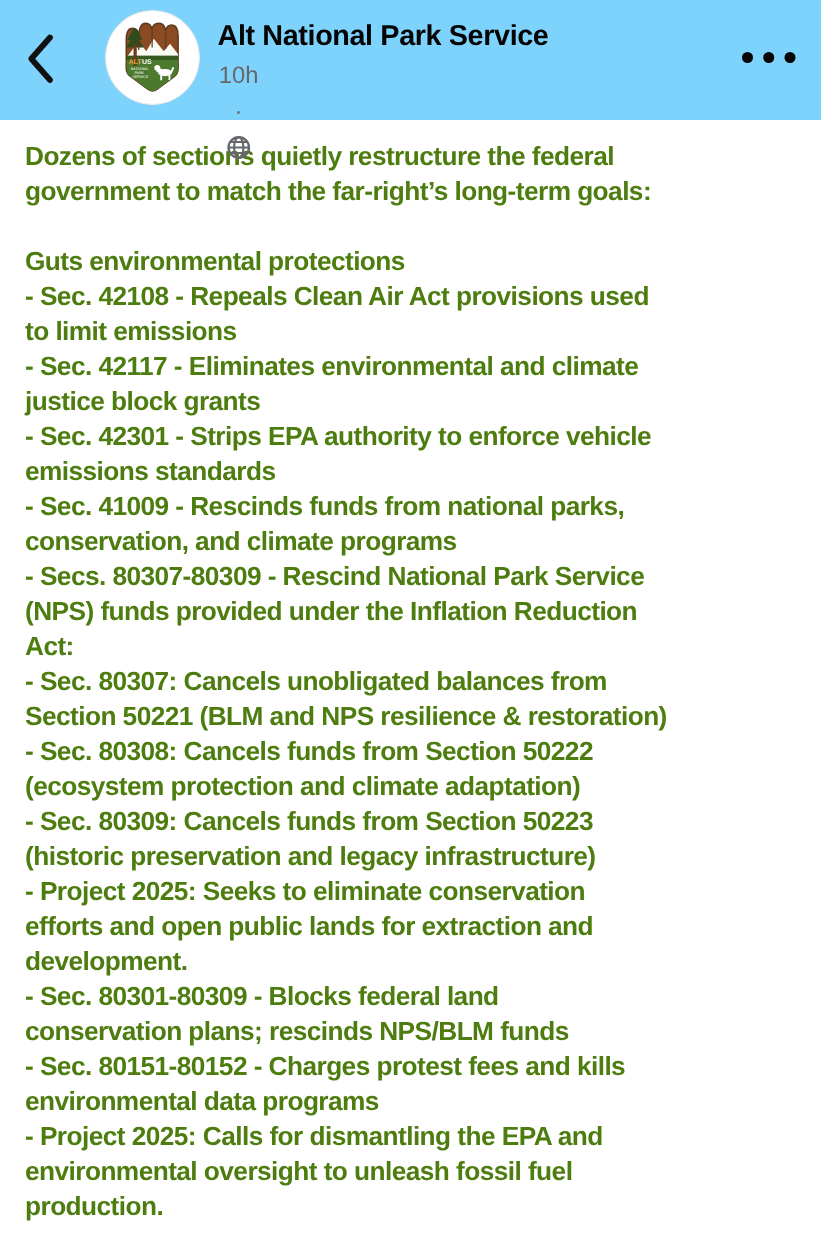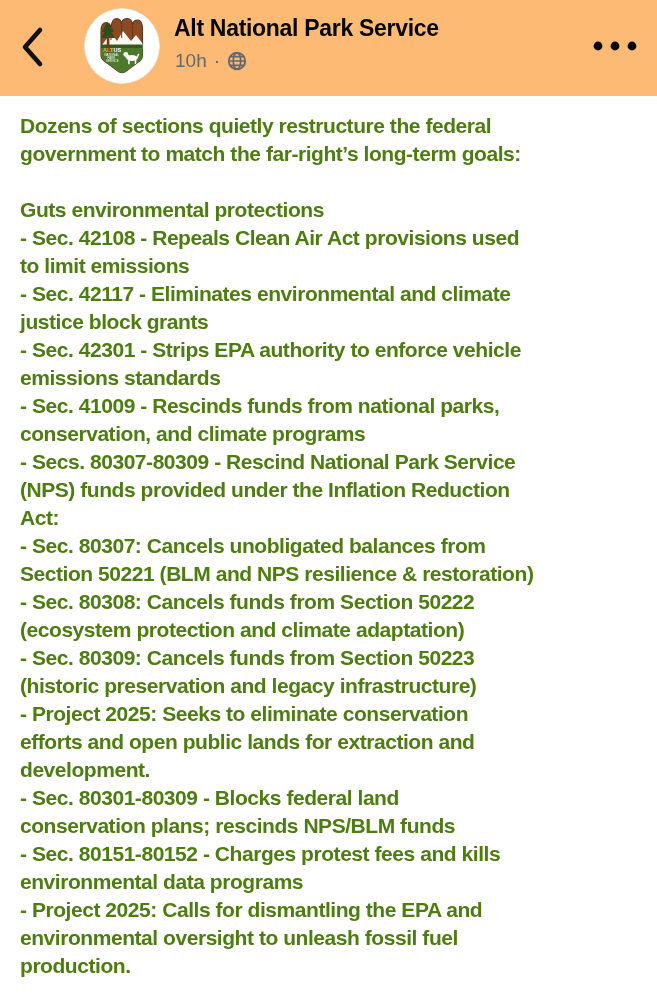--- a/index.html
+++ b/index.html
@@ -6,42 +6,42 @@
   * { box-sizing: border-box; }
   body {
     width: 657px; height: 1000px;
     background: #ffffff;
     font-family: "Liberation Sans", "DejaVu Sans", sans-serif;
     color: #050505;
   }
   .header {
     position: relative;
     height: 96px;
-    background: #fdba74;
+    background: #7dd3fc;
   }
   .back-btn {
     position: absolute; left: 12px; top: 24px;
     width: 40px; height: 48px;
     background: transparent; border: none; padding: 0;
     cursor: pointer; display: flex; align-items: center; justify-content: center;
   }
   .avatar {
     position: absolute; left: 84px; top: 8px;
     width: 76px; height: 76px; border-radius: 50%;
     overflow: hidden; cursor: pointer;
   }
   .page-title {
     position: absolute; left: 174px; top: 15px;
     font-size: 23px; font-weight: 700; letter-spacing: -0.3px;
     color: #050505; cursor: pointer; white-space: nowrap;
   }
   .meta-row {
     position: absolute; left: 175px; top: 50px;
     display: flex; align-items: center; gap: 7px;
-    font-size: 19px; color: #65676B;
+    font-size: 19px; color: #65676B; flex-direction: column;
   }
   .more-btn {
     position: absolute; left: 588px; top: 34px;
     width: 56px; height: 26px;
     background: transparent; border: none; padding: 0;
     cursor: pointer; display: flex; align-items: center; justify-content: center;
   }
   .post-text {
     margin: 16px 10px 0 20px;
     width: 627px;

